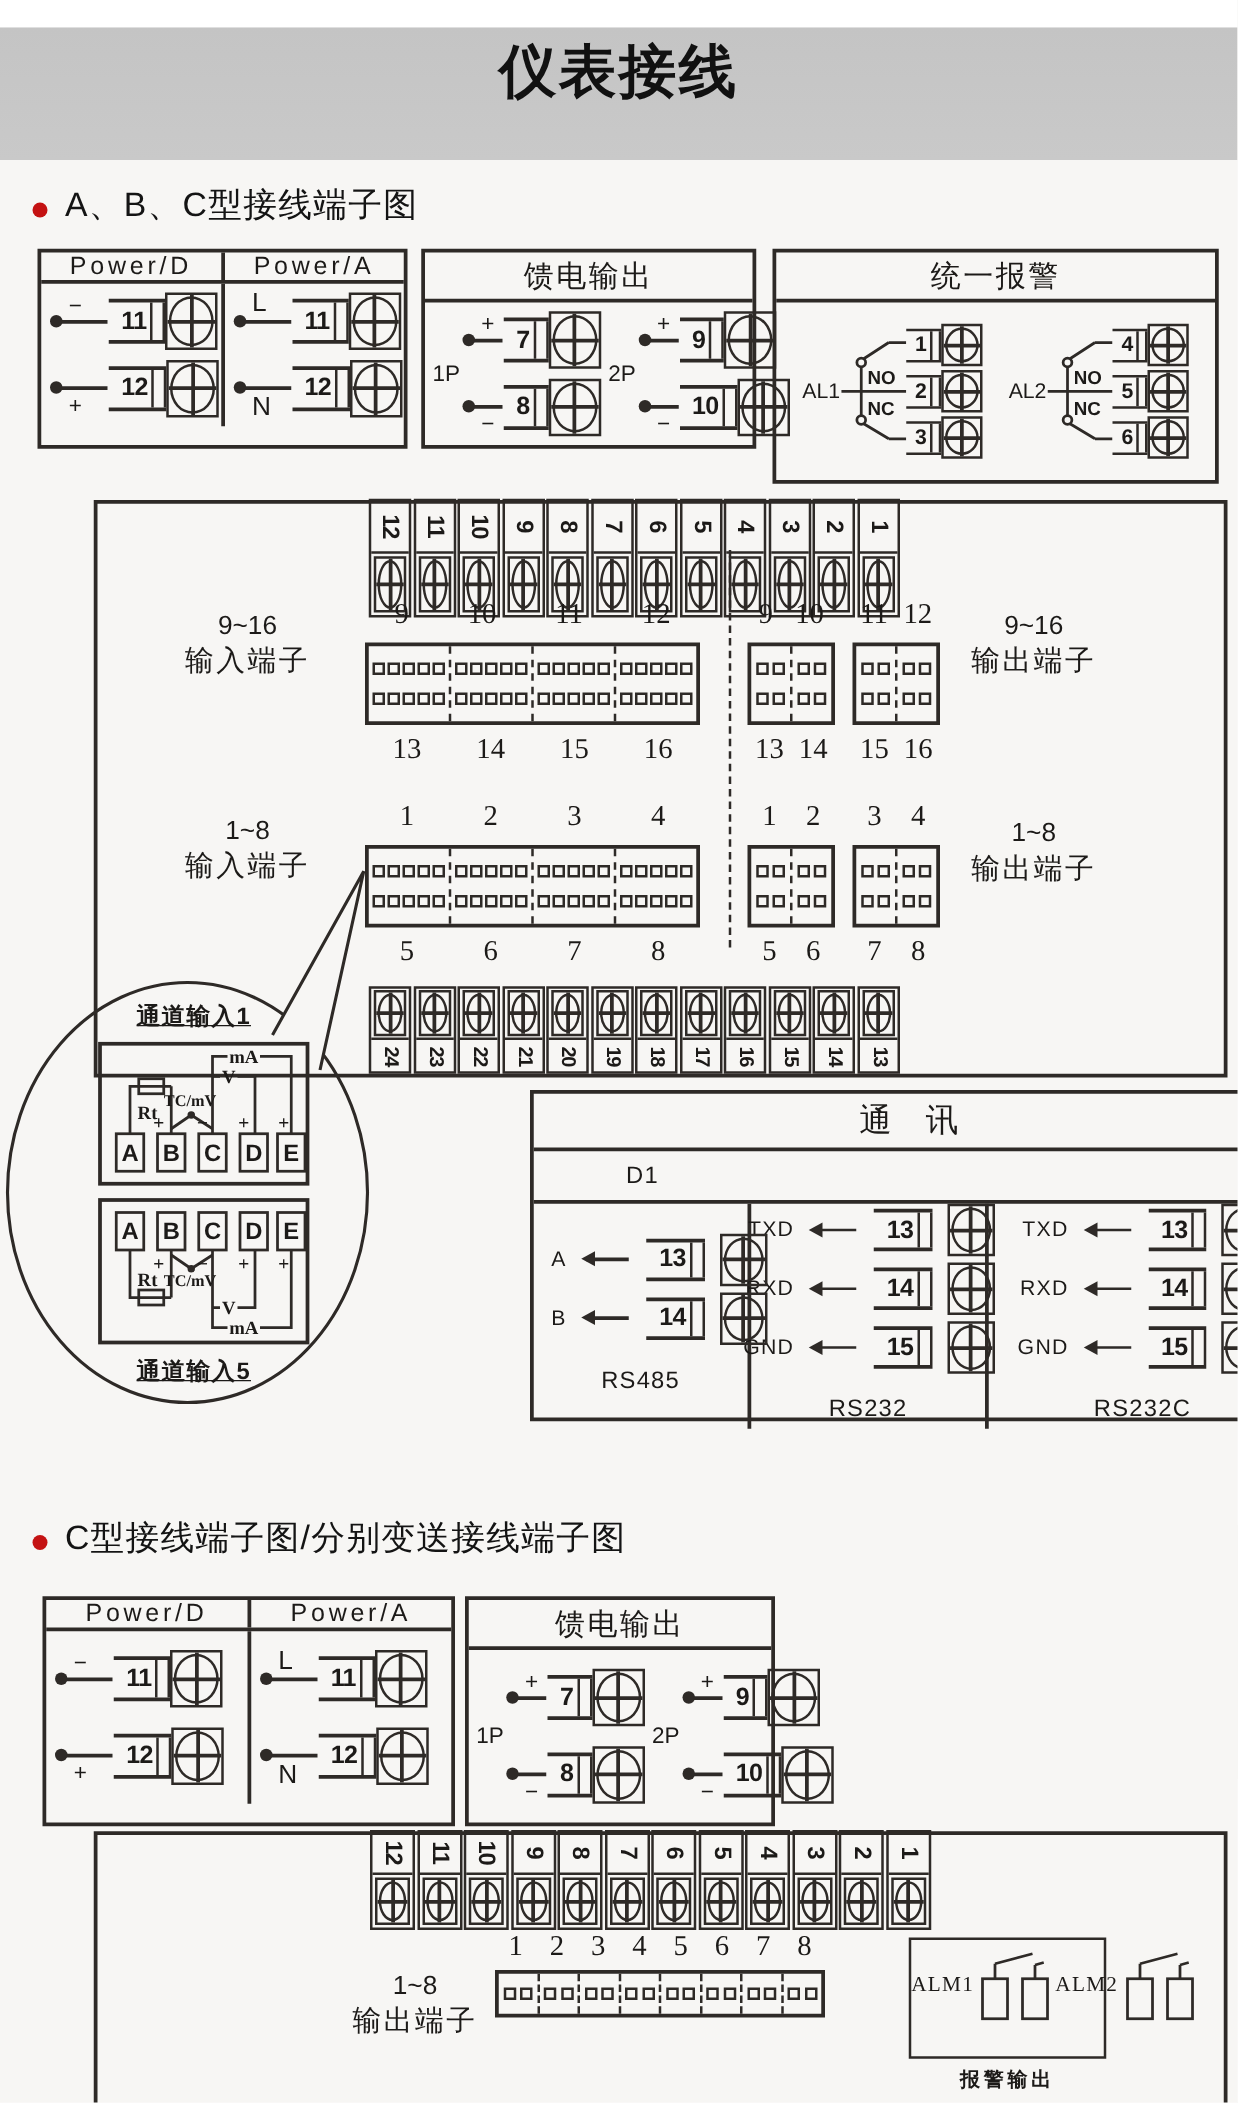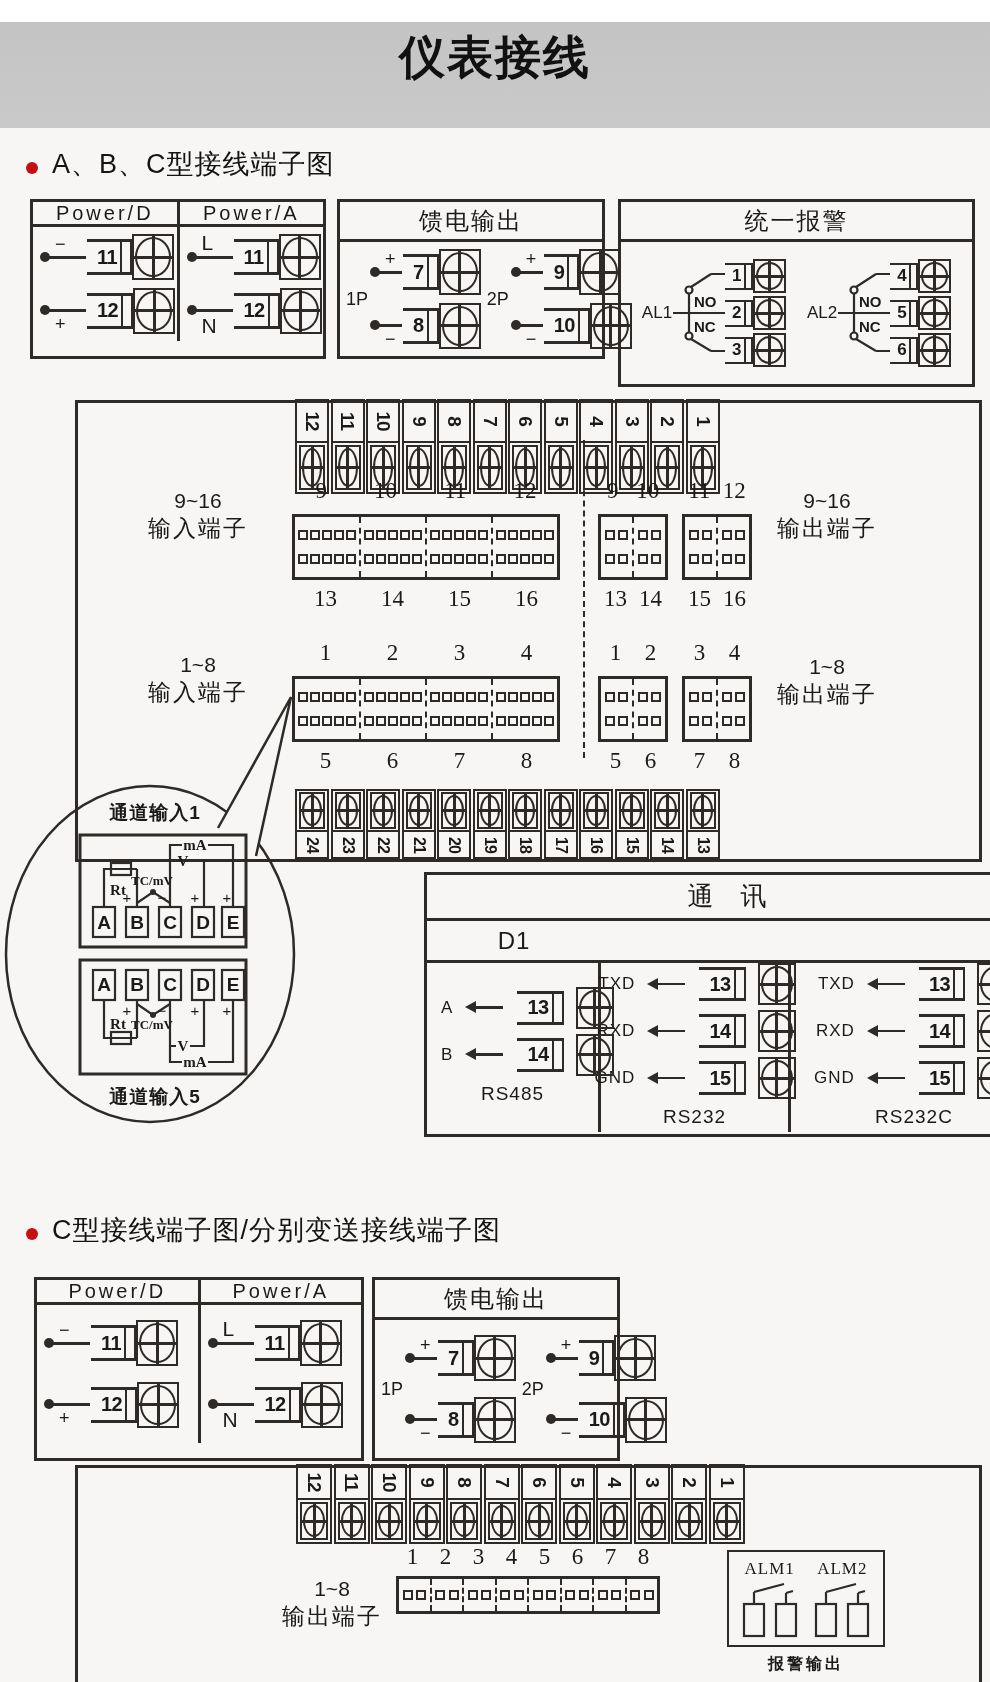--- a/index.html
+++ b/index.html
@@ -90,38 +90,38 @@
   .conn{position:absolute;display:flex;border:3px solid var(--line-color);}
   .conn .sec{flex:1;display:flex;flex-direction:column;justify-content:space-evenly;border-right:2px dashed var(--line-color);padding:0 3px;}
   .conn .sec:last-child{border-right:none;}
   .srow{display:flex;justify-content:space-between;}
   .conn.sp .srow{justify-content:space-evenly;gap:3px;}
   .sq{width:10px;height:10px;border:2px solid var(--line-color);}
   .dashline{position:absolute;border-left:2.5px dashed var(--line-color);width:0;}
   .lab2{position:absolute;text-align:center;line-height:1.25;}
   .lab2 .l1{font-size:21px;display:block;}
   .lab2 .l2{font-size:23px;display:block;letter-spacing:2px;}
-  .blab{position:absolute;font-size:19px;font-weight:bold;letter-spacing:1px;text-align:center;}
+  .blab{position:absolute;font-size:19px;font-weight:bold;letter-spacing:1px;text-align:center;text-decoration:underline;}
   .chan{position:absolute;}
   
   .cbox-title{height:46px;border-bottom:3px solid var(--line-color);display:flex;align-items:center;justify-content:center;font-size:26px;letter-spacing:10px;white-space:pre;}
   .cbox-heads{display:grid;grid-template-columns:174px 190px 1fr;height:42px;border-bottom:3px solid var(--line-color);}
-  .cbox-heads div{display:flex;align-items:center;justify-content:center;font-size:24px;letter-spacing:1px;border-right:3px solid var(--line-color);}
+  .cbox-heads div{display:flex;align-items:center;justify-content:center;font-size:19px;letter-spacing:1px;border-right:3px solid var(--line-color);}
   .cbox-heads div:last-child{border-right:none;}
   .cbox-body{display:grid;grid-template-columns:174px 190px 1fr;height:calc(100% - 91px);}
   .ccol{display:flex;flex-direction:column;justify-content:center;align-items:center;gap:5px;border-right:3px solid var(--line-color);padding-bottom:4px;}
   .ccol:last-child{border-right:none;}
   .crow{display:flex;align-items:center;gap:12px;}
   .csig{font-size:17px;margin-right:3px;min-width:42px;text-align:right;letter-spacing:1px;}
   .arr{position:relative;width:34px;height:2.5px;background:var(--line-color);margin:0 2px 0 1px;}
   .arr::before{content:"";position:absolute;left:-4px;top:-5px;border-top:6px solid transparent;border-bottom:6px solid transparent;border-right:11px solid var(--line-color);}
-  .cstd{font-size:19px;letter-spacing:1px;margin-top:2px;}
+  .cstd{font-size:19px;letter-spacing:1px;margin-top:13px;}
   
   .almbox{position:absolute;border:2.5px solid var(--line-color);display:flex;justify-content:space-evenly;align-items:flex-start;padding-top:7px;}
-  .almcol{display:flex;flex-direction:column;align-items:center;gap:1px;}
+  .almcol{display:flex;flex-direction:row;align-items:center;gap:1px;}
   .almname{font-family:"Liberation Serif",serif;font-size:17px;letter-spacing:1px;}
   .alm-caption{position:absolute;text-align:center;font-size:16px;font-weight:bold;letter-spacing:3px;}
 </style>
 </head>
 <body>
 
 <div id="stage">
 
   <div class="topwhite"></div>
 

